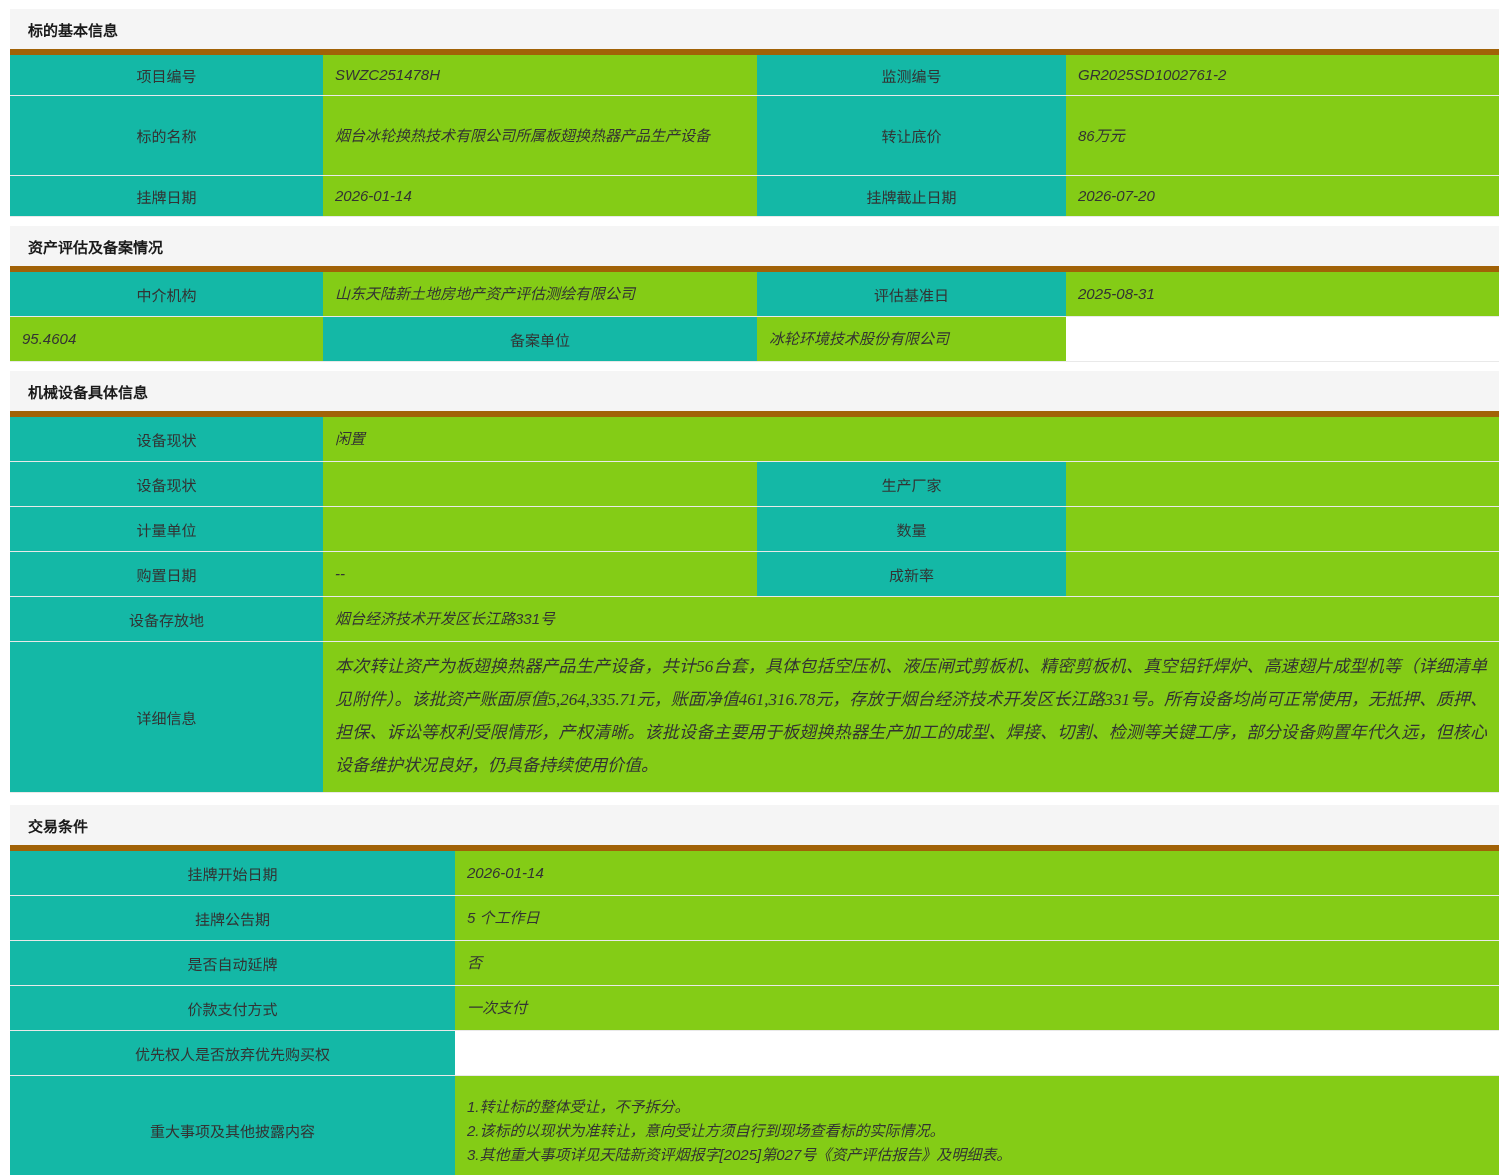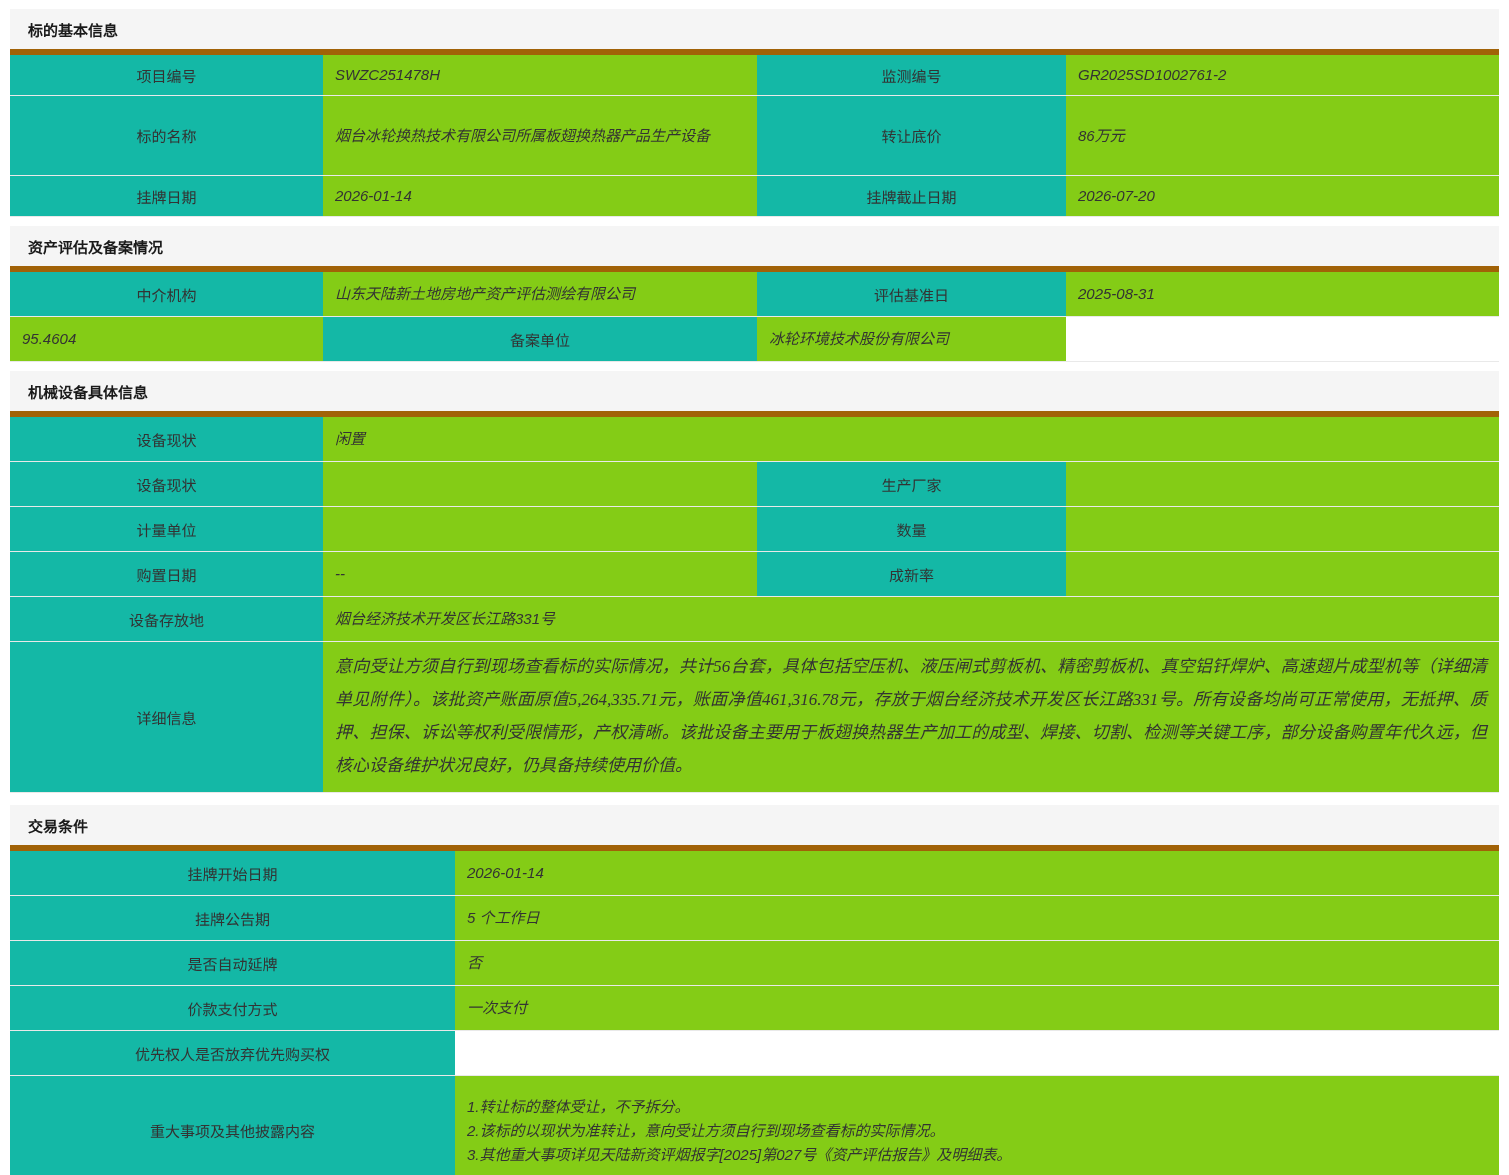--- a/index.html
+++ b/index.html
@@ -131,21 +131,21 @@
     <div class="cell val"></div>
   </div>
 
   <div class="row cols2-wide h45">
     <div class="cell lab">设备存放地</div>
     <div class="cell val">烟台经济技术开发区长江路331号</div>
   </div>
 
   <div class="row cols2-wide detail-row">
     <div class="cell lab">详细信息</div>
-    <div class="cell val detail-text">意向受让方须自行到现场查看标的实际情况，共计56台套，具体包括空压机、液压闸式剪板机、精密剪板机、真空铝钎焊炉、高速翅片成型机等（详细清单见附件）。该批资产账面原值5,264,335.71元，账面净值461,316.78元，存放于烟台经济技术开发区长江路331号。所有设备均尚可正常使用，无抵押、质押、担保、诉讼等权利受限情形，产权清晰。该批设备主要用于板翅换热器生产加工的成型、焊接、切割、检测等关键工序，部分设备购置年代久远，但核心设备维护状况良好，仍具备持续使用价值。</div>
+    <div class="cell val detail-text">本次转让资产为板翅换热器产品生产设备，共计56台套，具体包括空压机、液压闸式剪板机、精密剪板机、真空铝钎焊炉、高速翅片成型机等（详细清单见附件）。该批资产账面原值5,264,335.71元，账面净值461,316.78元，存放于烟台经济技术开发区长江路331号。所有设备均尚可正常使用，无抵押、质押、担保、诉讼等权利受限情形，产权清晰。该批设备主要用于板翅换热器生产加工的成型、焊接、切割、检测等关键工序，部分设备购置年代久远，但核心设备维护状况良好，仍具备持续使用价值。</div>
   </div>
 </div>
 
 <div class="section" style="margin-top:12px;">
   <div class="section-title">交易条件</div>
 
   <div class="row cols2-cond h45">
     <div class="cell lab">挂牌开始日期</div>
     <div class="cell val cond-val">2026-01-14</div>
   </div>

